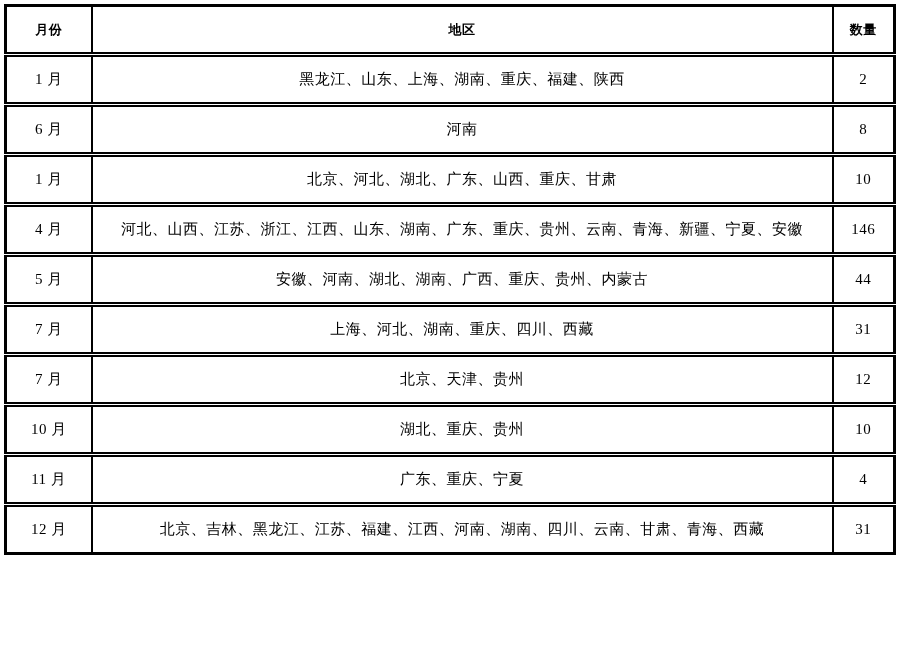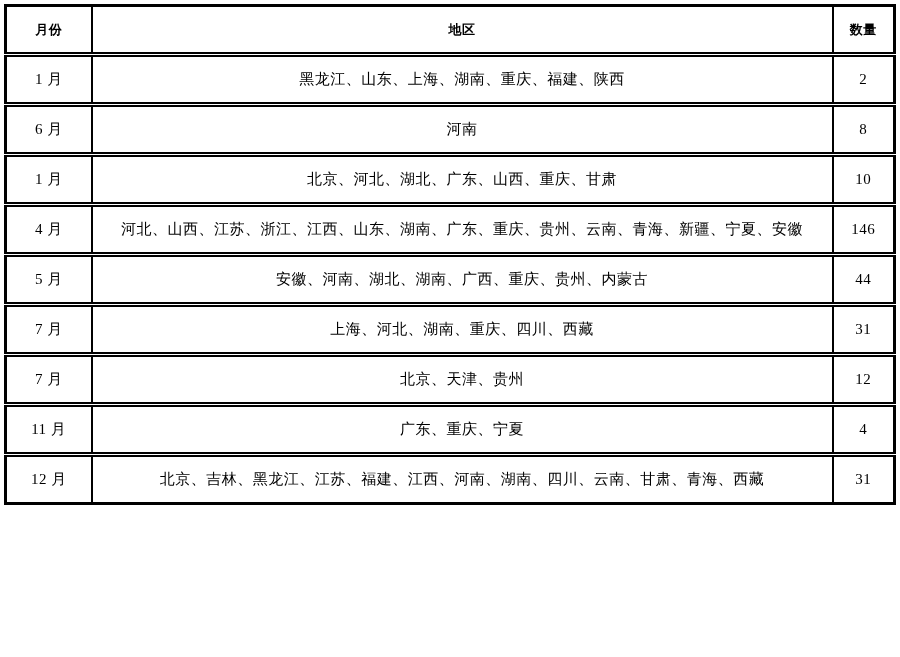--- a/index.html
+++ b/index.html
@@ -109,20 +109,25 @@
     <td class="col-quantity">31</td>
   </tr>
 
 
   <tr>
     <td class="col-month">7 月</td>
     <td class="col-region">北京、天津、贵州</td>
     <td class="col-quantity">12</td>
   </tr>
 
+  <tr>
+    <td class="col-month">10 月</td>
+    <td class="col-region">湖北、重庆、贵州</td>
+    <td class="col-quantity">10</td>
+  </tr>
 
   <tr>
     <td class="col-month">11 月</td>
     <td class="col-region">广东、重庆、宁夏</td>
     <td class="col-quantity">4</td>
   </tr>
 
   <tr>
     <td class="col-month">12 月</td>
     <td class="col-region">北京、吉林、黑龙江、江苏、福建、江西、河南、湖南、四川、云南、甘肃、青海、西藏</td>

